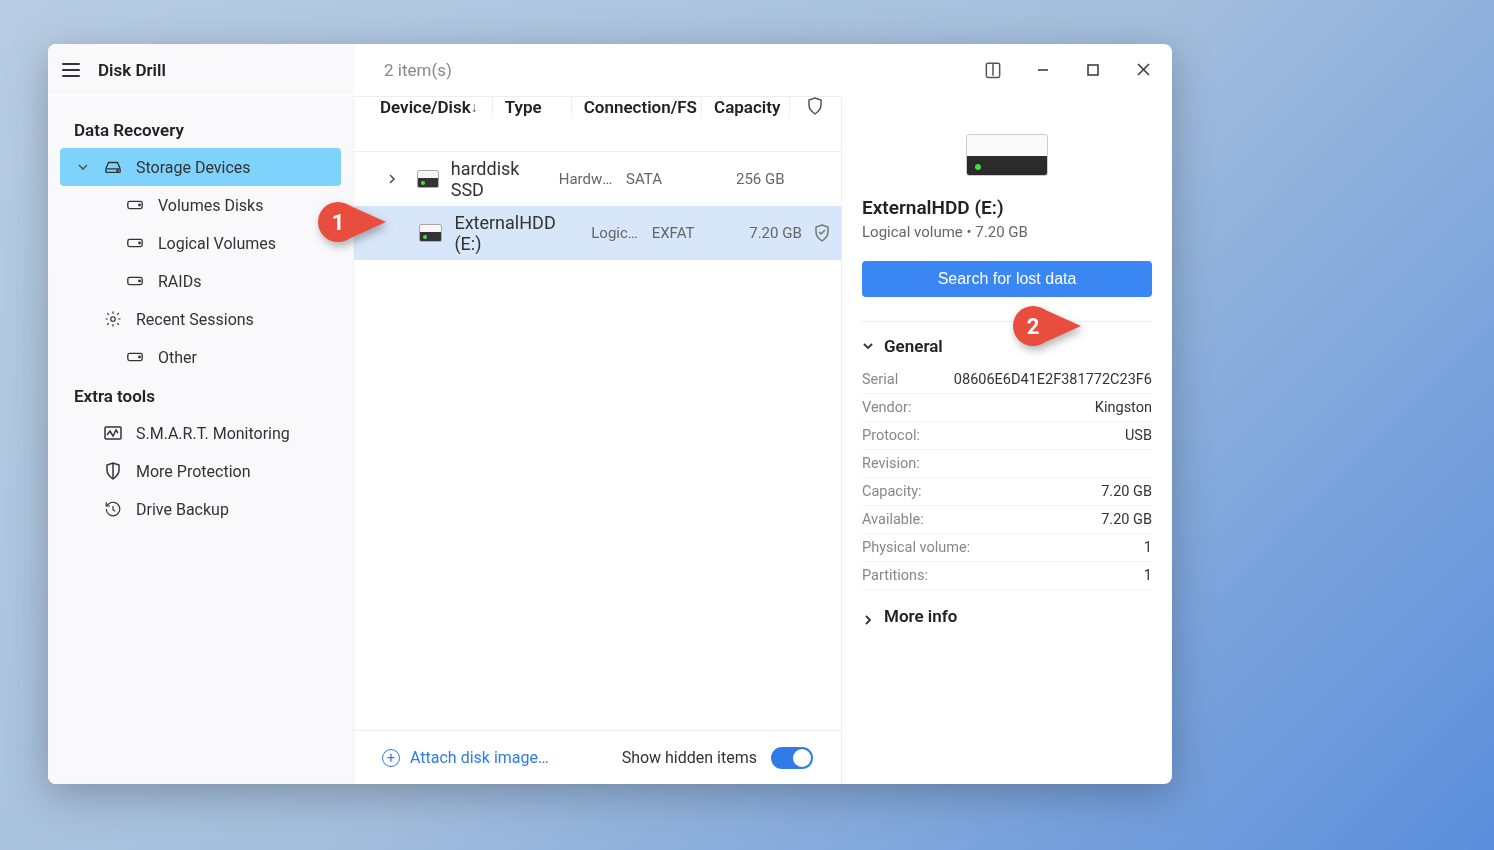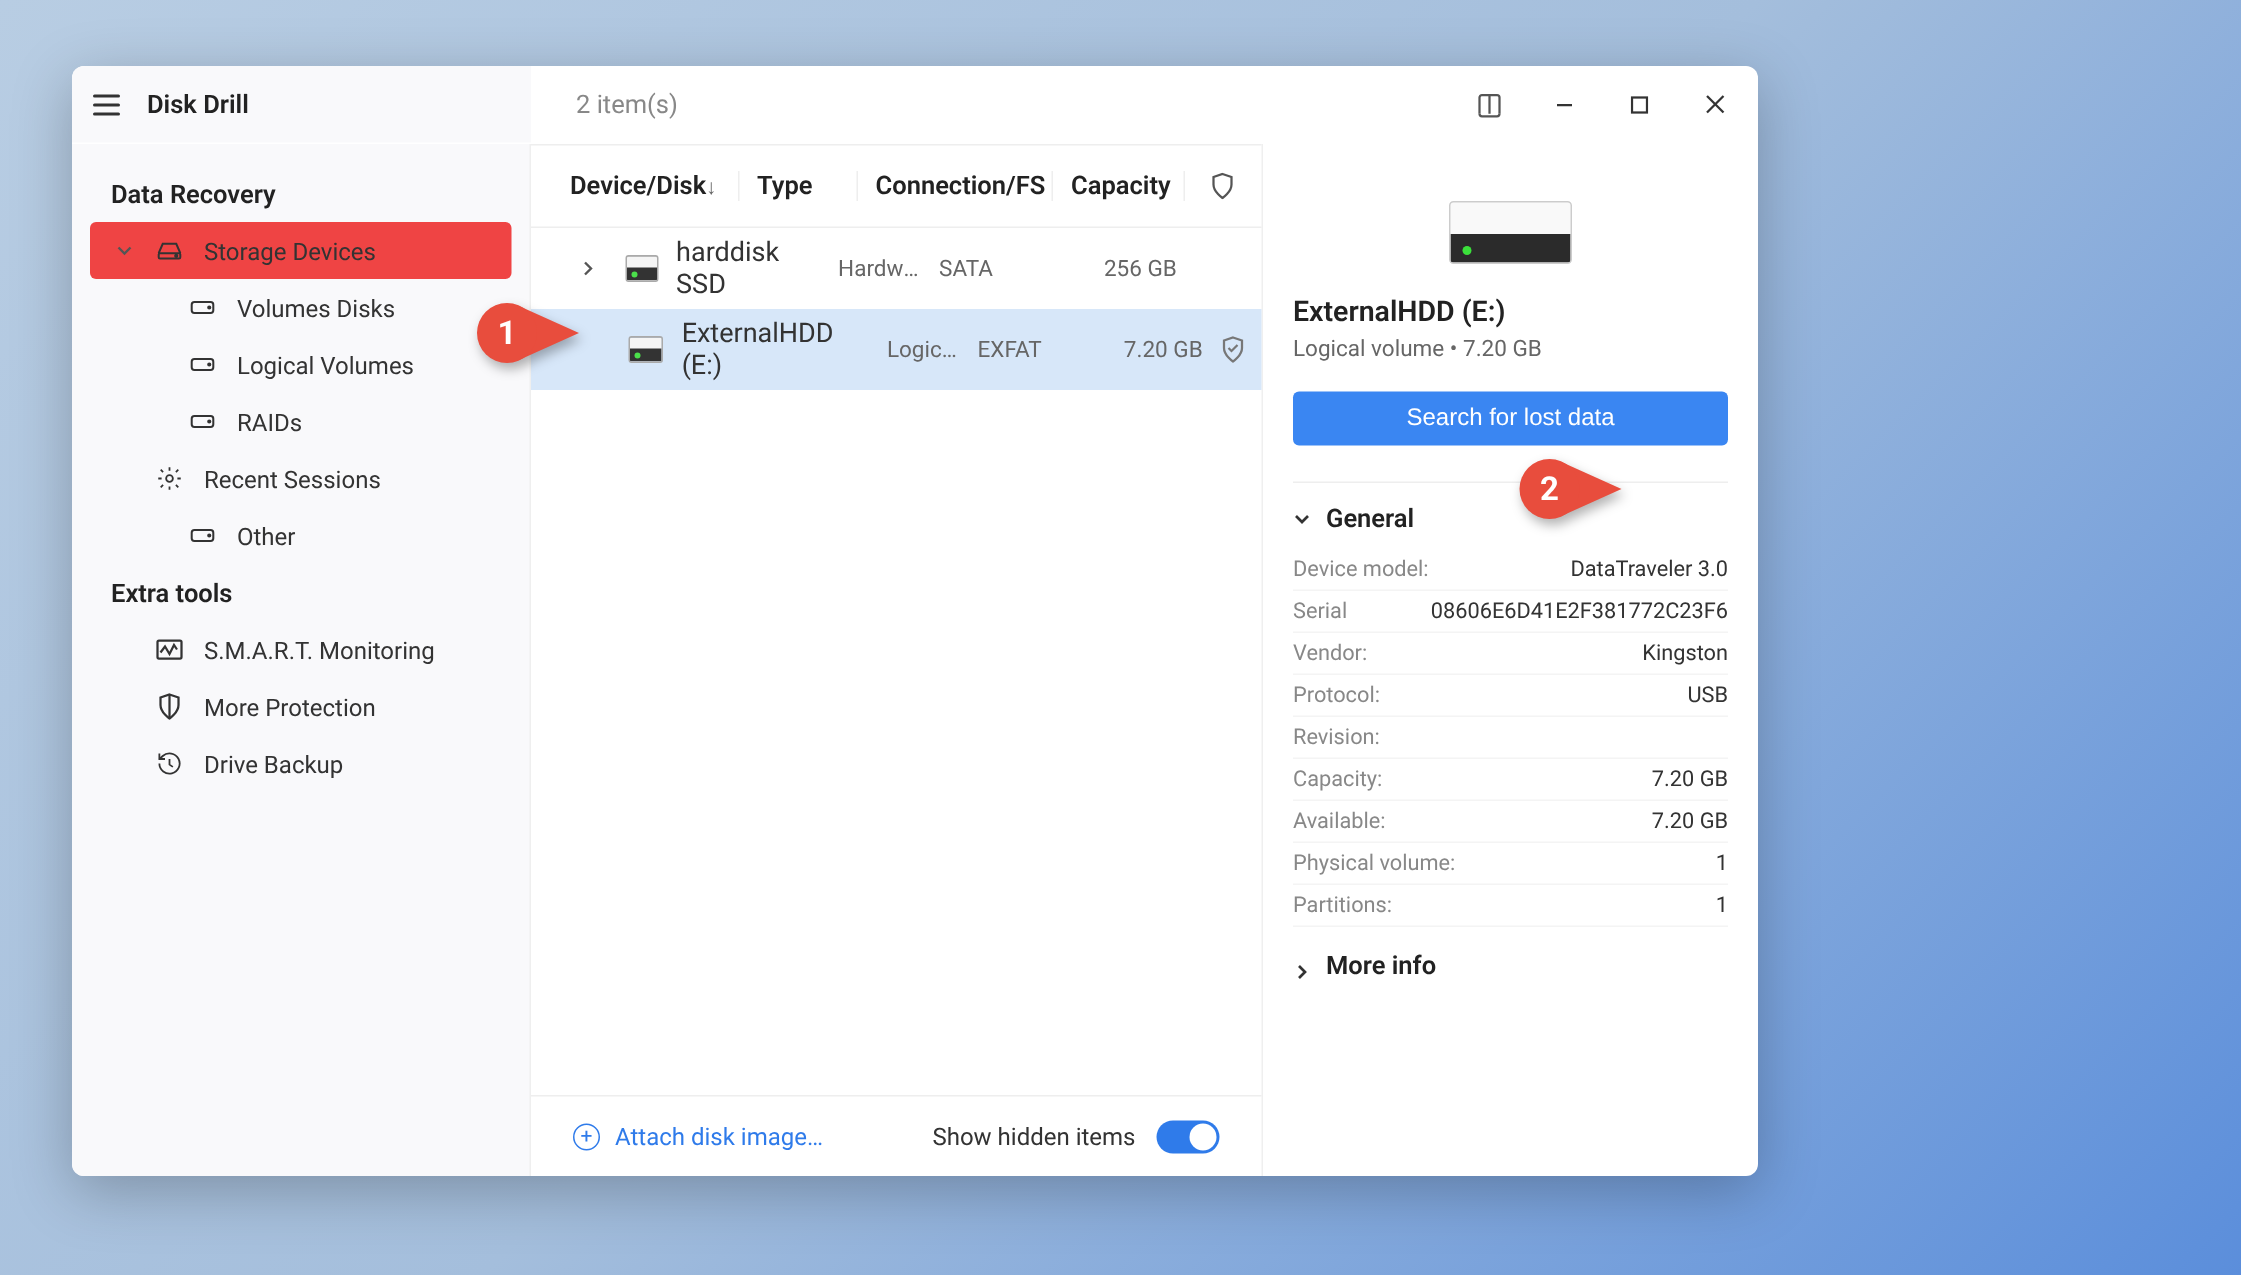--- a/index.html
+++ b/index.html
@@ -93,21 +93,21 @@
     align-items: center;
     gap: 14px;
     padding-left: 44px;
     font-size: 16px;
     color: #333;
     cursor: pointer;
     border-radius: 4px;
     margin: 0 12px;
   }
   .sidebar .nav-item.active {
-    background: #ef4444;
+    background: #7dd3fc;
     font-weight: 400;
   }
   .sidebar .nav-item.sub { padding-left: 66px; }
   .sidebar .nav-item .chev-small {
     position: absolute;
     margin-left: -30px;
   }
   .nav-icon {
     width: 18px; height: 18px;
     display: inline-flex; align-items: center; justify-content: center;
@@ -115,21 +115,21 @@
   
   .main {
     flex: 1;
     display: flex;
     flex-direction: column;
     border-right: 1px solid #efefef;
     min-width: 0;
   }
   .table-header {
     display: flex;
-    align-items: center;
+    align-items: flex-start;
     height: 56px;
     border-bottom: 1px solid #eee;
     border-top: 1px solid #eee;
     font-size: 17px;
     font-weight: 600;
     color: #222;
   }
   .col-device { flex: 1; padding-left: 26px; display:flex; align-items:center; justify-content: space-between; padding-right: 14px; border-right:1px solid #eee;}
   .col-type { width: 90px; padding-left: 12px; border-right:1px solid #eee;}
   .col-conn { width: 150px; padding-left: 12px; border-right:1px solid #eee;}
@@ -478,24 +478,20 @@
       <button class="search-btn">Search for lost data</button>
       <div class="divider"></div>
       <div class="section-h">
         <svg width="12" height="12" viewBox="0 0 12 12">
             <path d="M2 4l4 4 4-4" fill="none" stroke="#333" stroke-width="1.8"></path>
           </svg>
         <span>General</span>
       </div>
       <div id="props">
           <div class="kv-row">
-            <span class="k">Device model:</span>
-            <span class="v">DataTraveler 3.0</span>
-          </div>
-          <div class="kv-row">
             <span class="k">Serial</span>
             <span class="v">08606E6D41E2F381772C23F6</span>
           </div>
           <div class="kv-row">
             <span class="k">Vendor:</span>
             <span class="v">Kingston</span>
           </div>
           <div class="kv-row">
             <span class="k">Protocol:</span>
             <span class="v">USB</span>

